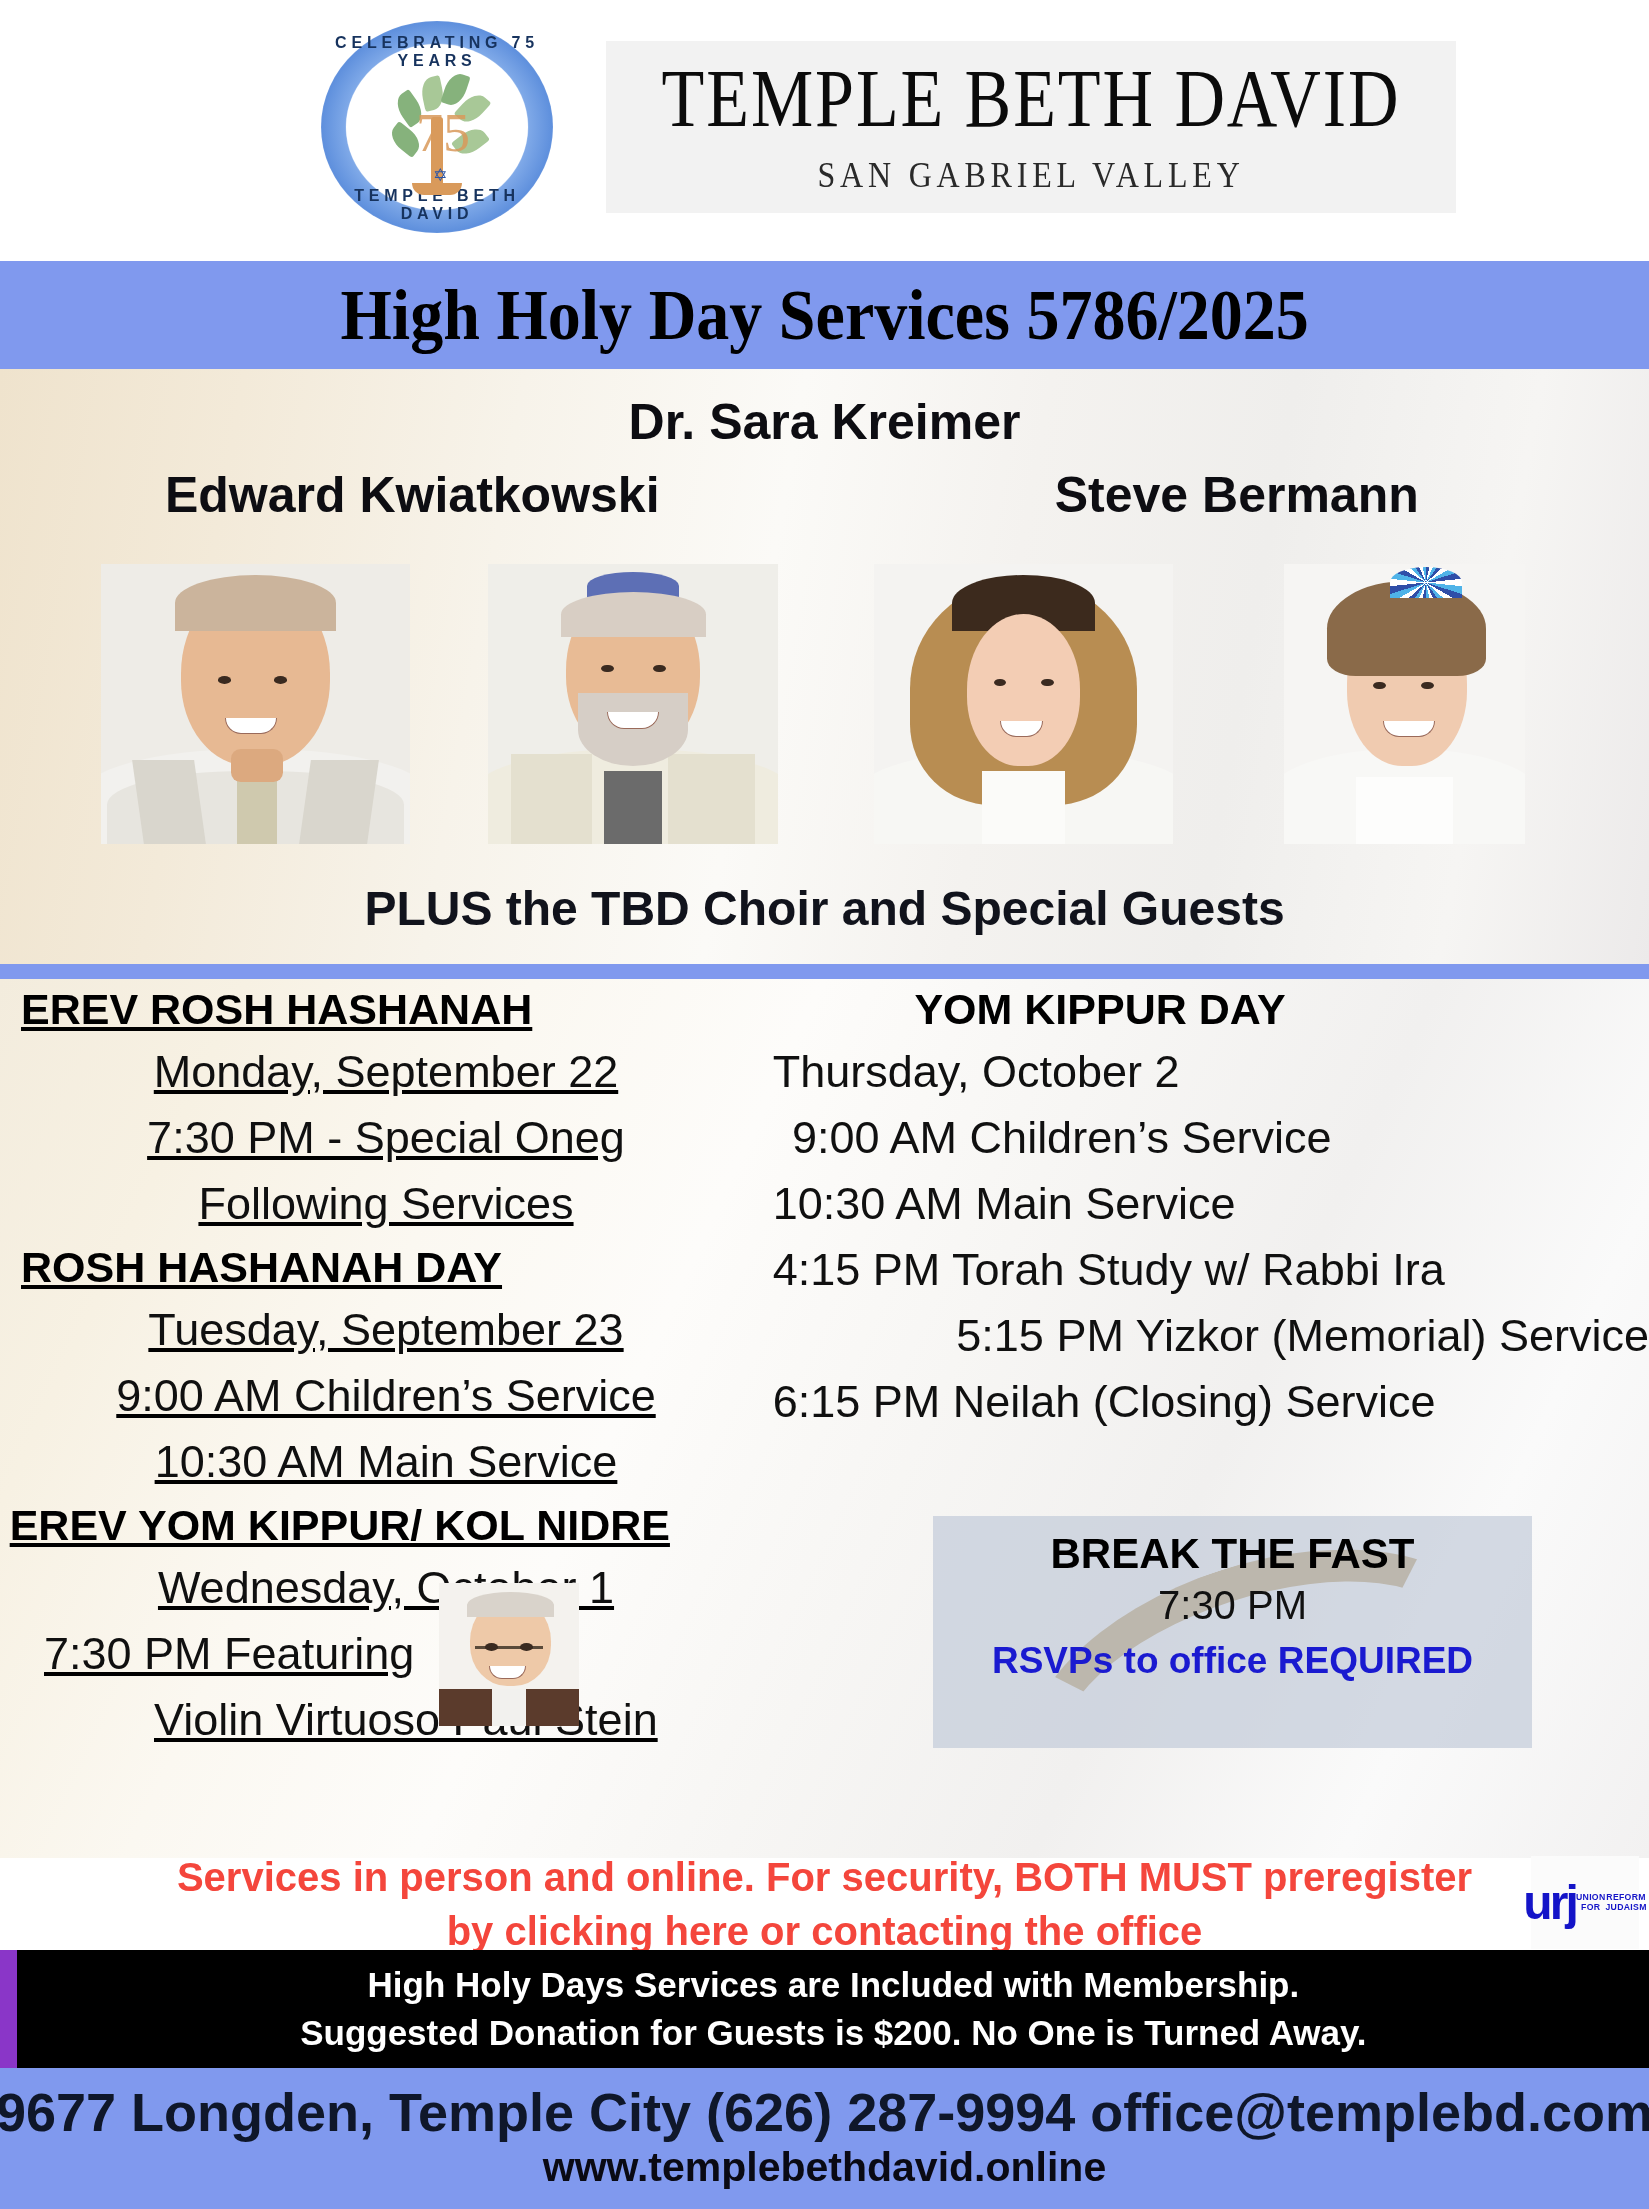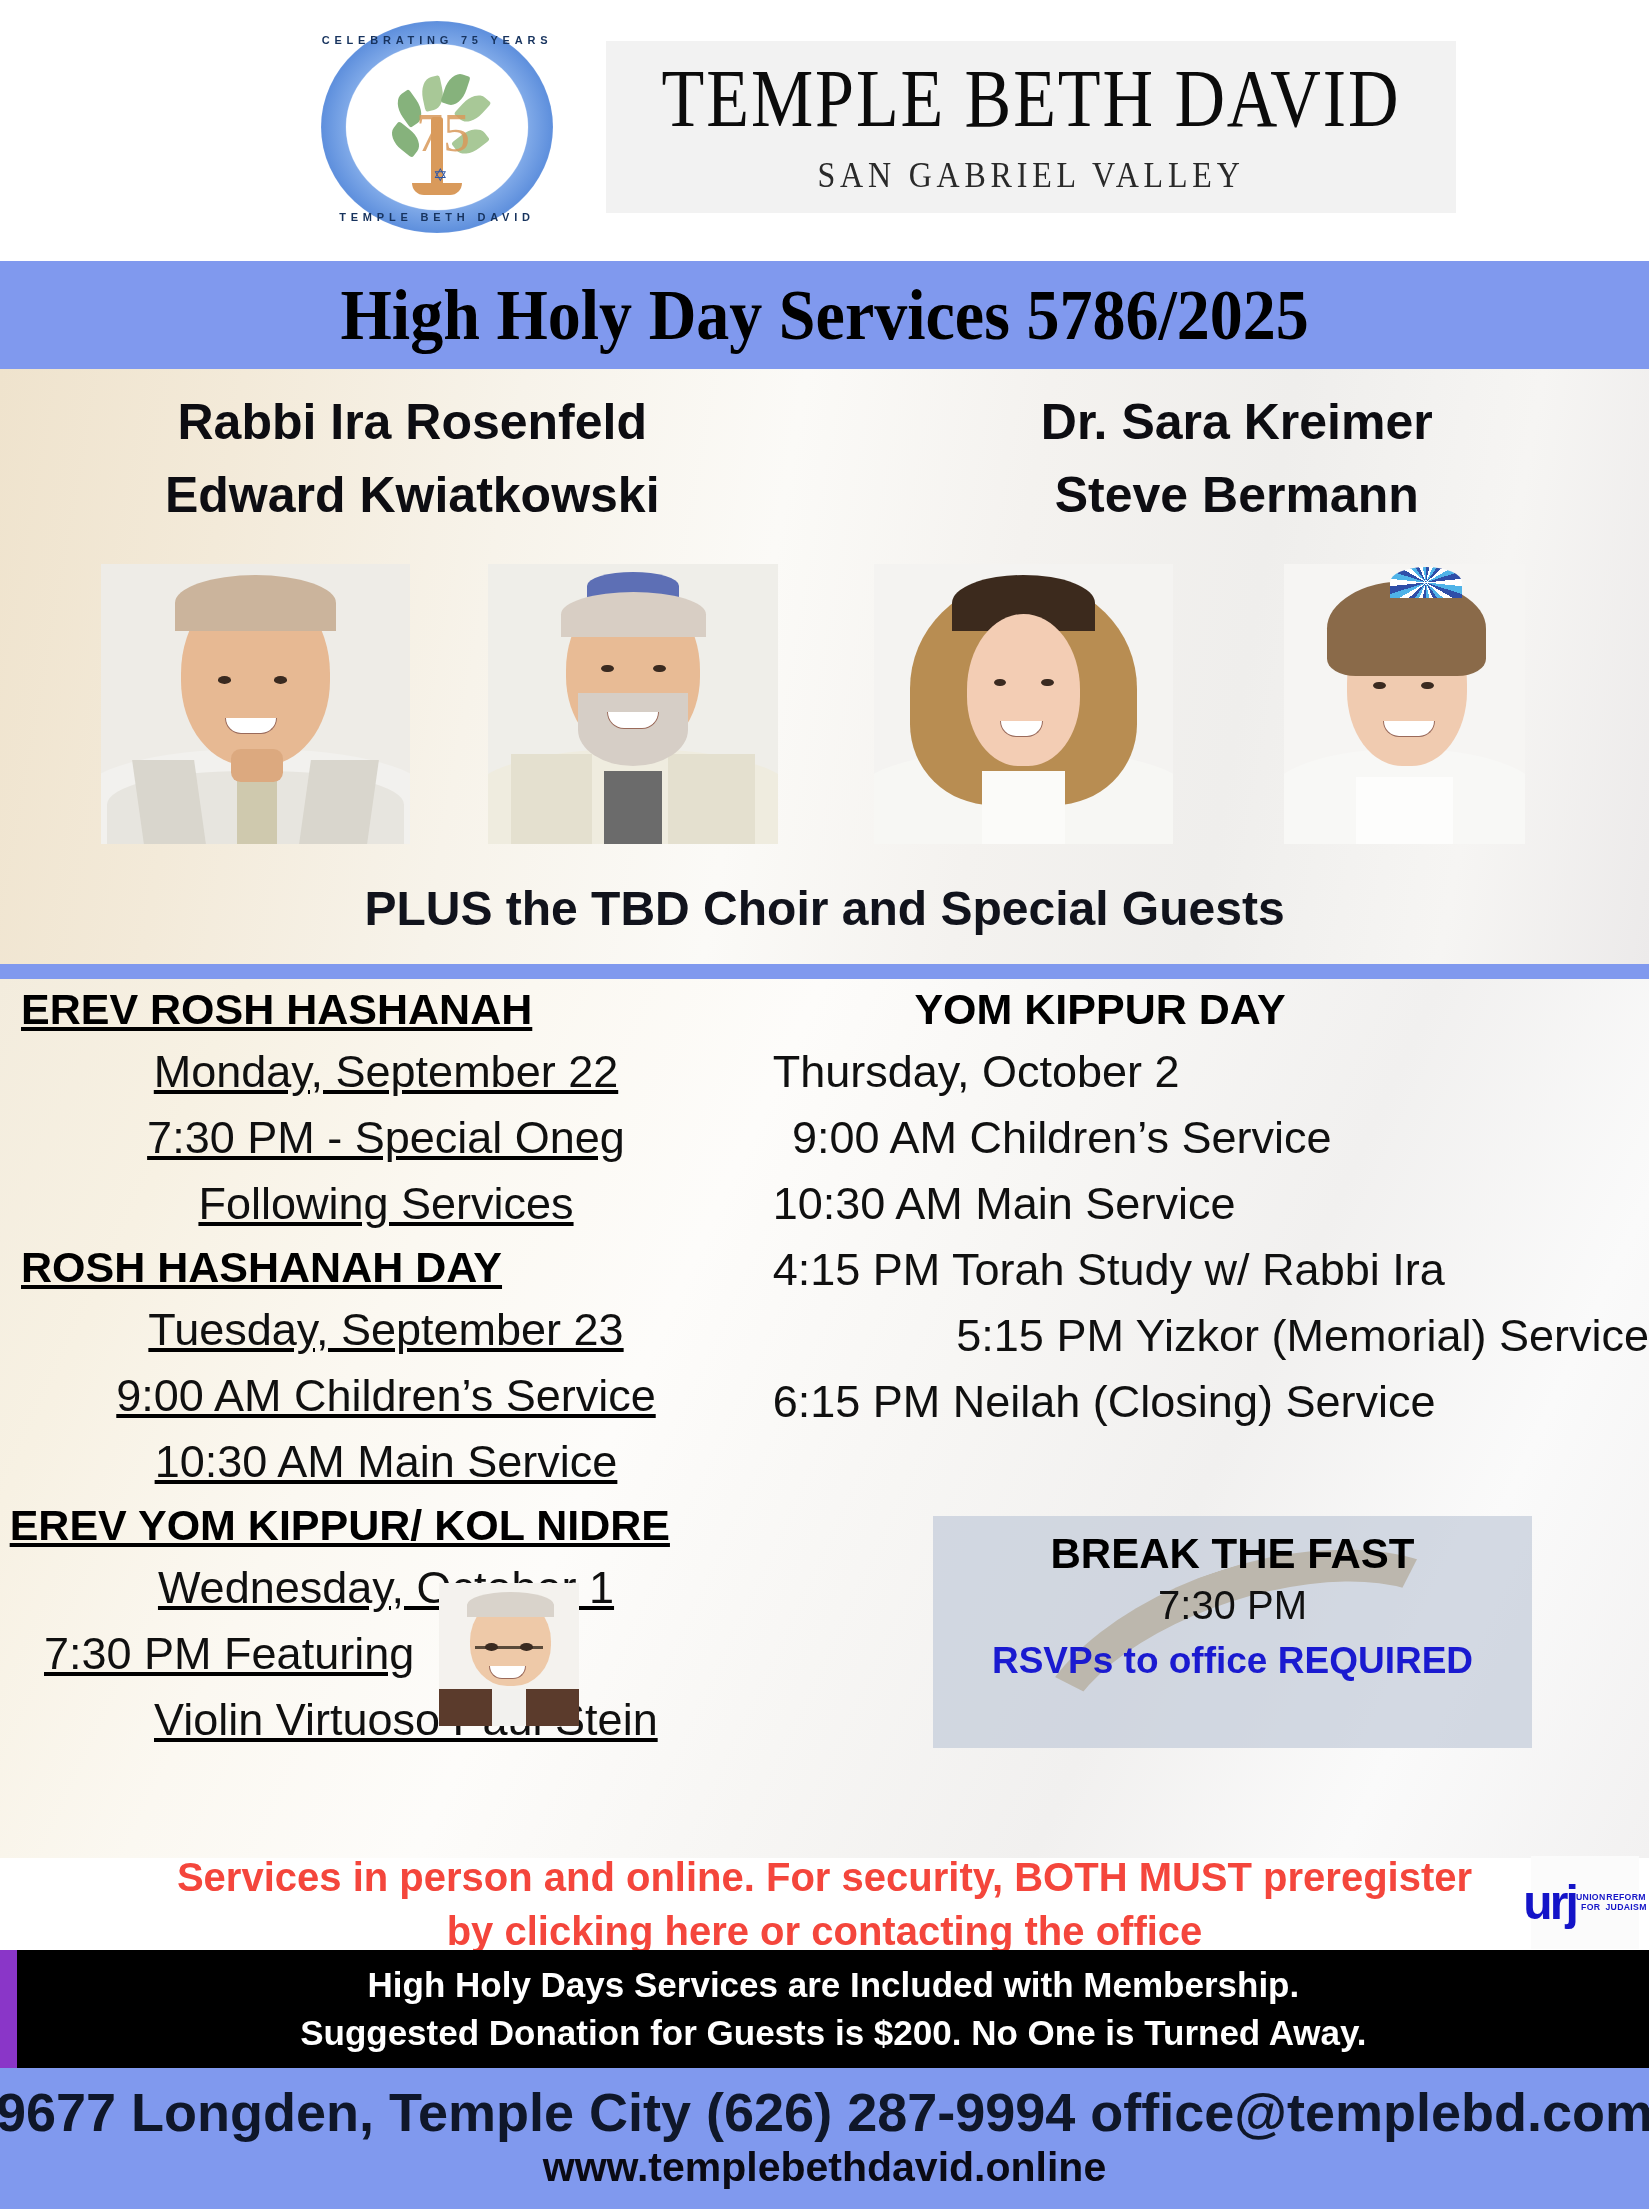--- a/index.html
+++ b/index.html
@@ -26,21 +26,21 @@
     background:radial-gradient(ellipse at center, #ffffff 0 54%, #7fa9e8 56%, #5f90dd 70%, #ffffff 78%);
     box-shadow:inner 0 0 0 0;
   }
   .seal .inner{
     position:absolute;left:25px;top:23px;width:182px;height:166px;border-radius:50%;
     background:#ffffff;
   }
   .seal .arc-top,.seal .arc-bot{
     position:absolute;left:0;width:232px;text-align:center;
     font-family:"Liberation Sans", sans-serif;font-weight:700;
-    font-size:11px;letter-spacing:4.8px;color:#17335e;
+    font-size:16px;letter-spacing:4.8px;color:#17335e;
   }
   .seal .arc-top{top:12.6px;}
   .seal .arc-bot{bottom:9.7px;}
   .seal .tree{
     position:absolute;left:68px;top:46px;width:97px;height:126px;
   }
   .seal .trunk{
     position:absolute;left:42px;top:50px;width:11.6px;height:73px;background:#d99a5b;border-radius:2.9px;
   }
   .seal .root{
@@ -245,23 +245,20 @@
 
   <div class="titlebar">
     <div class="t">High Holy Day Services 5786/2025</div>
   </div>
 
   <div class="clergy">
 
     <div class="names">
       <div class="row">
         <div class="col">
-            <div class="nm">Rabbi Ira Rosenfeld</div>
-          </div>
-        <div class="col">
             <div class="nm">Dr. Sara Kreimer</div>
           </div>
       </div>
       <div class="row">
         <div class="col">
             <div class="nm">Edward Kwiatkowski</div>
           </div>
         <div class="col">
             <div class="nm">Steve Bermann</div>
           </div>

